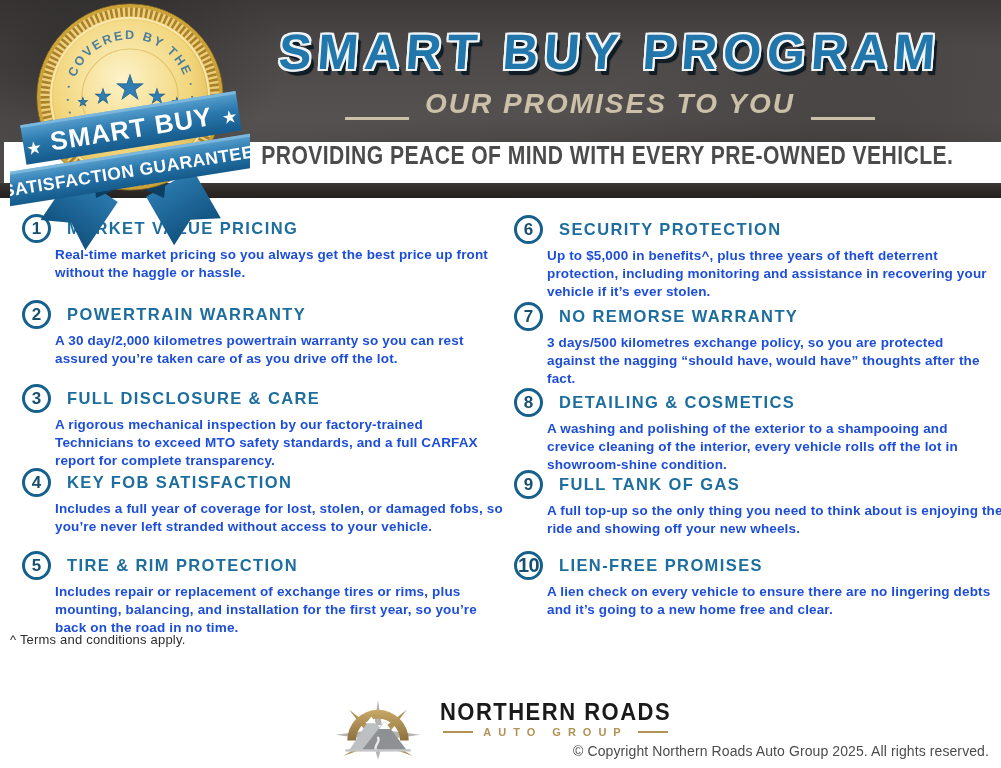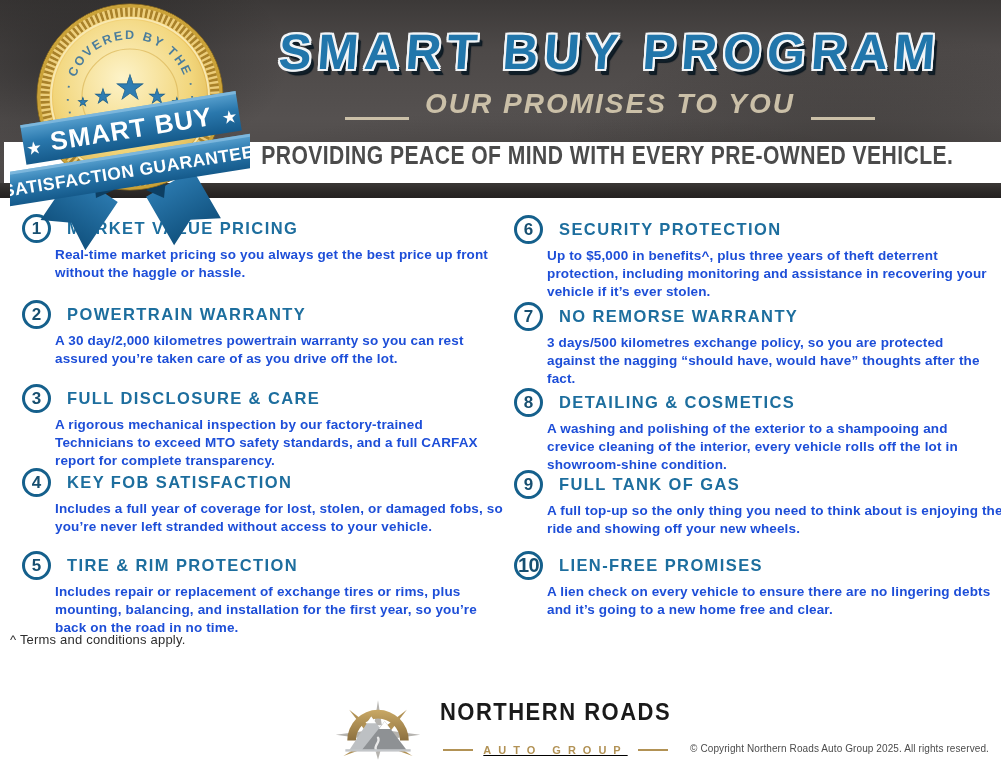--- a/index.html
+++ b/index.html
@@ -84,27 +84,27 @@
   
   .footer-logo{
     position:absolute;left:0;top:700px;width:1001px;height:62px;
     display:flex;align-items:flex-start;justify-content:center;gap:14px;
   }
   .brand-text{display:flex;flex-direction:column;align-items:center;}
   .brand-name{
     font-size:22px;font-weight:bold;color:#1a1a1a;letter-spacing:1.5px;white-space:nowrap;
     transform:scaleY(1.05);
   }
-  .brand-sub-row{display:flex;align-items:center;gap:10px;margin-top:18px;text-decoration:underline;}
+  .brand-sub-row{display:flex;align-items:center;gap:10px;margin-top:0;}
   .brand-sub-row .sdash{display:inline-block;width:30px;height:2px;background:#b29255;}
   .brand-sub{
     font-size:11px;font-weight:bold;color:#b29255;letter-spacing:7px;white-space:nowrap;
   }
   .copyright{
-    position:absolute;right:12px;top:743px;font-size:10px;color:#4c4c4c;letter-spacing:.1px;
+    position:absolute;right:12px;top:743px;font-size:14px;color:#4c4c4c;letter-spacing:.1px;
   }
 </style>
 </head>
 <body>
 
 <div class="page">
 
   <div class="hero">
     <div class="hero-right">
       <div class="hero-title">SMART BUY PROGRAM</div>

